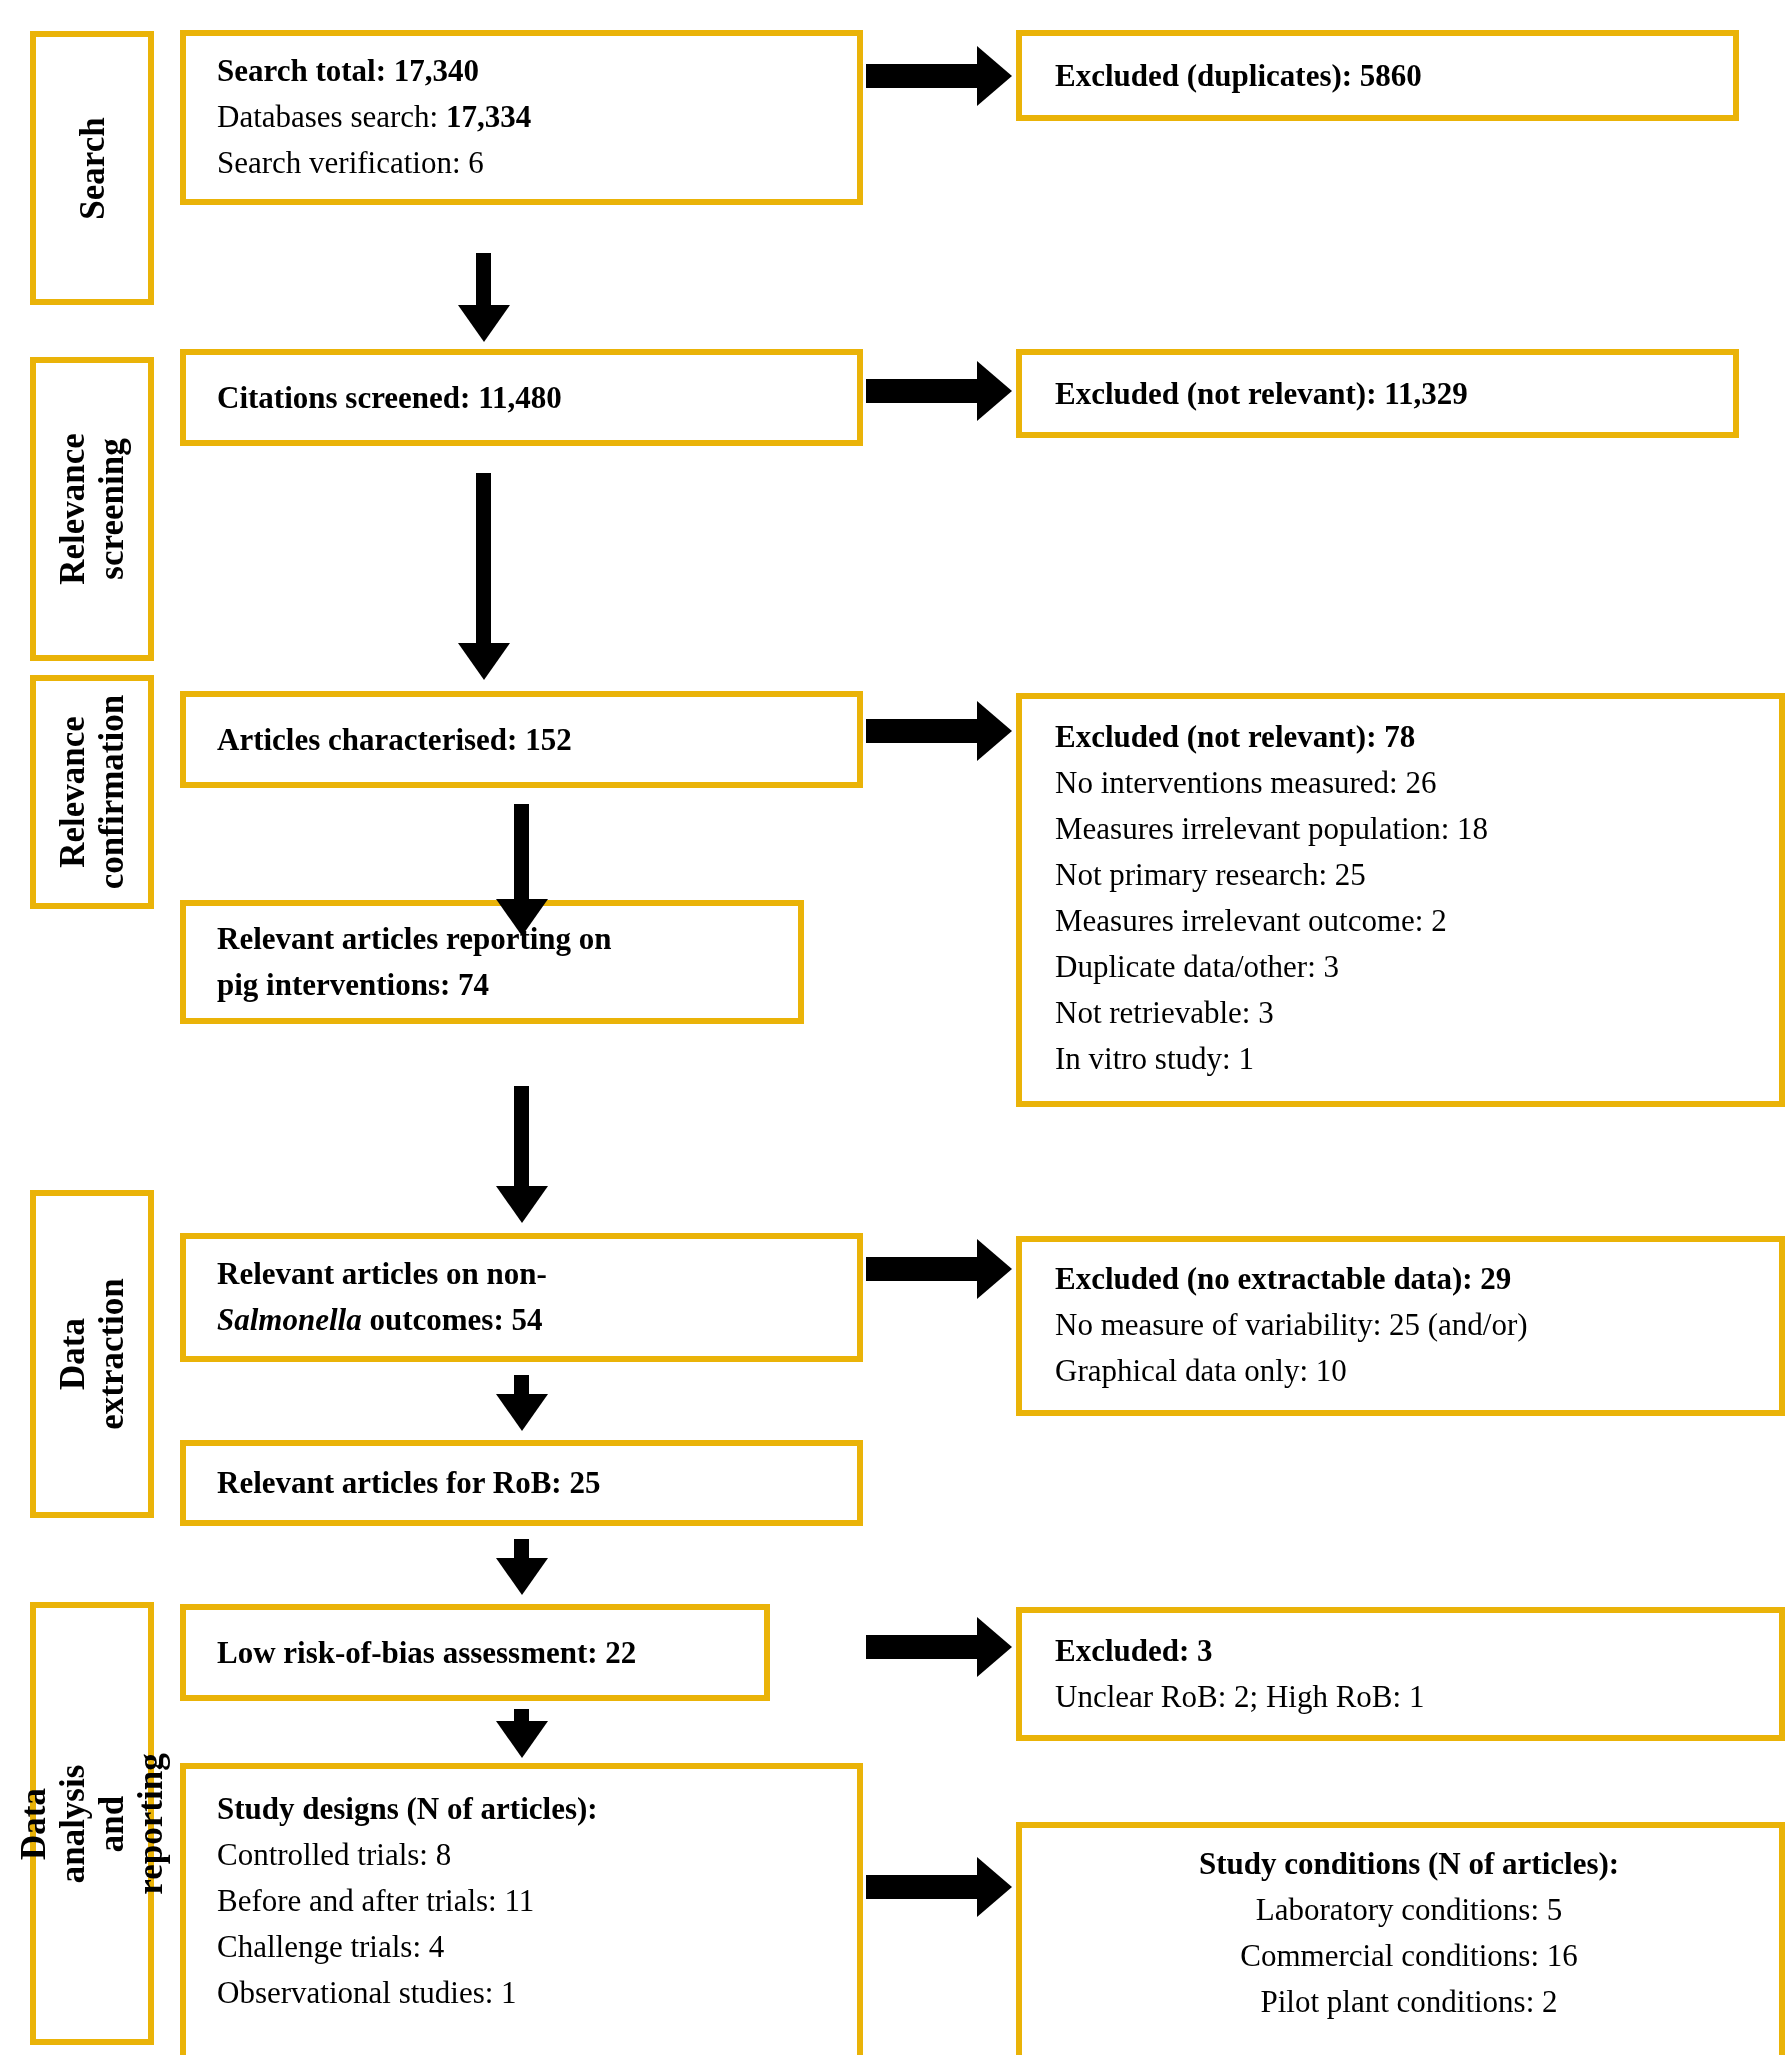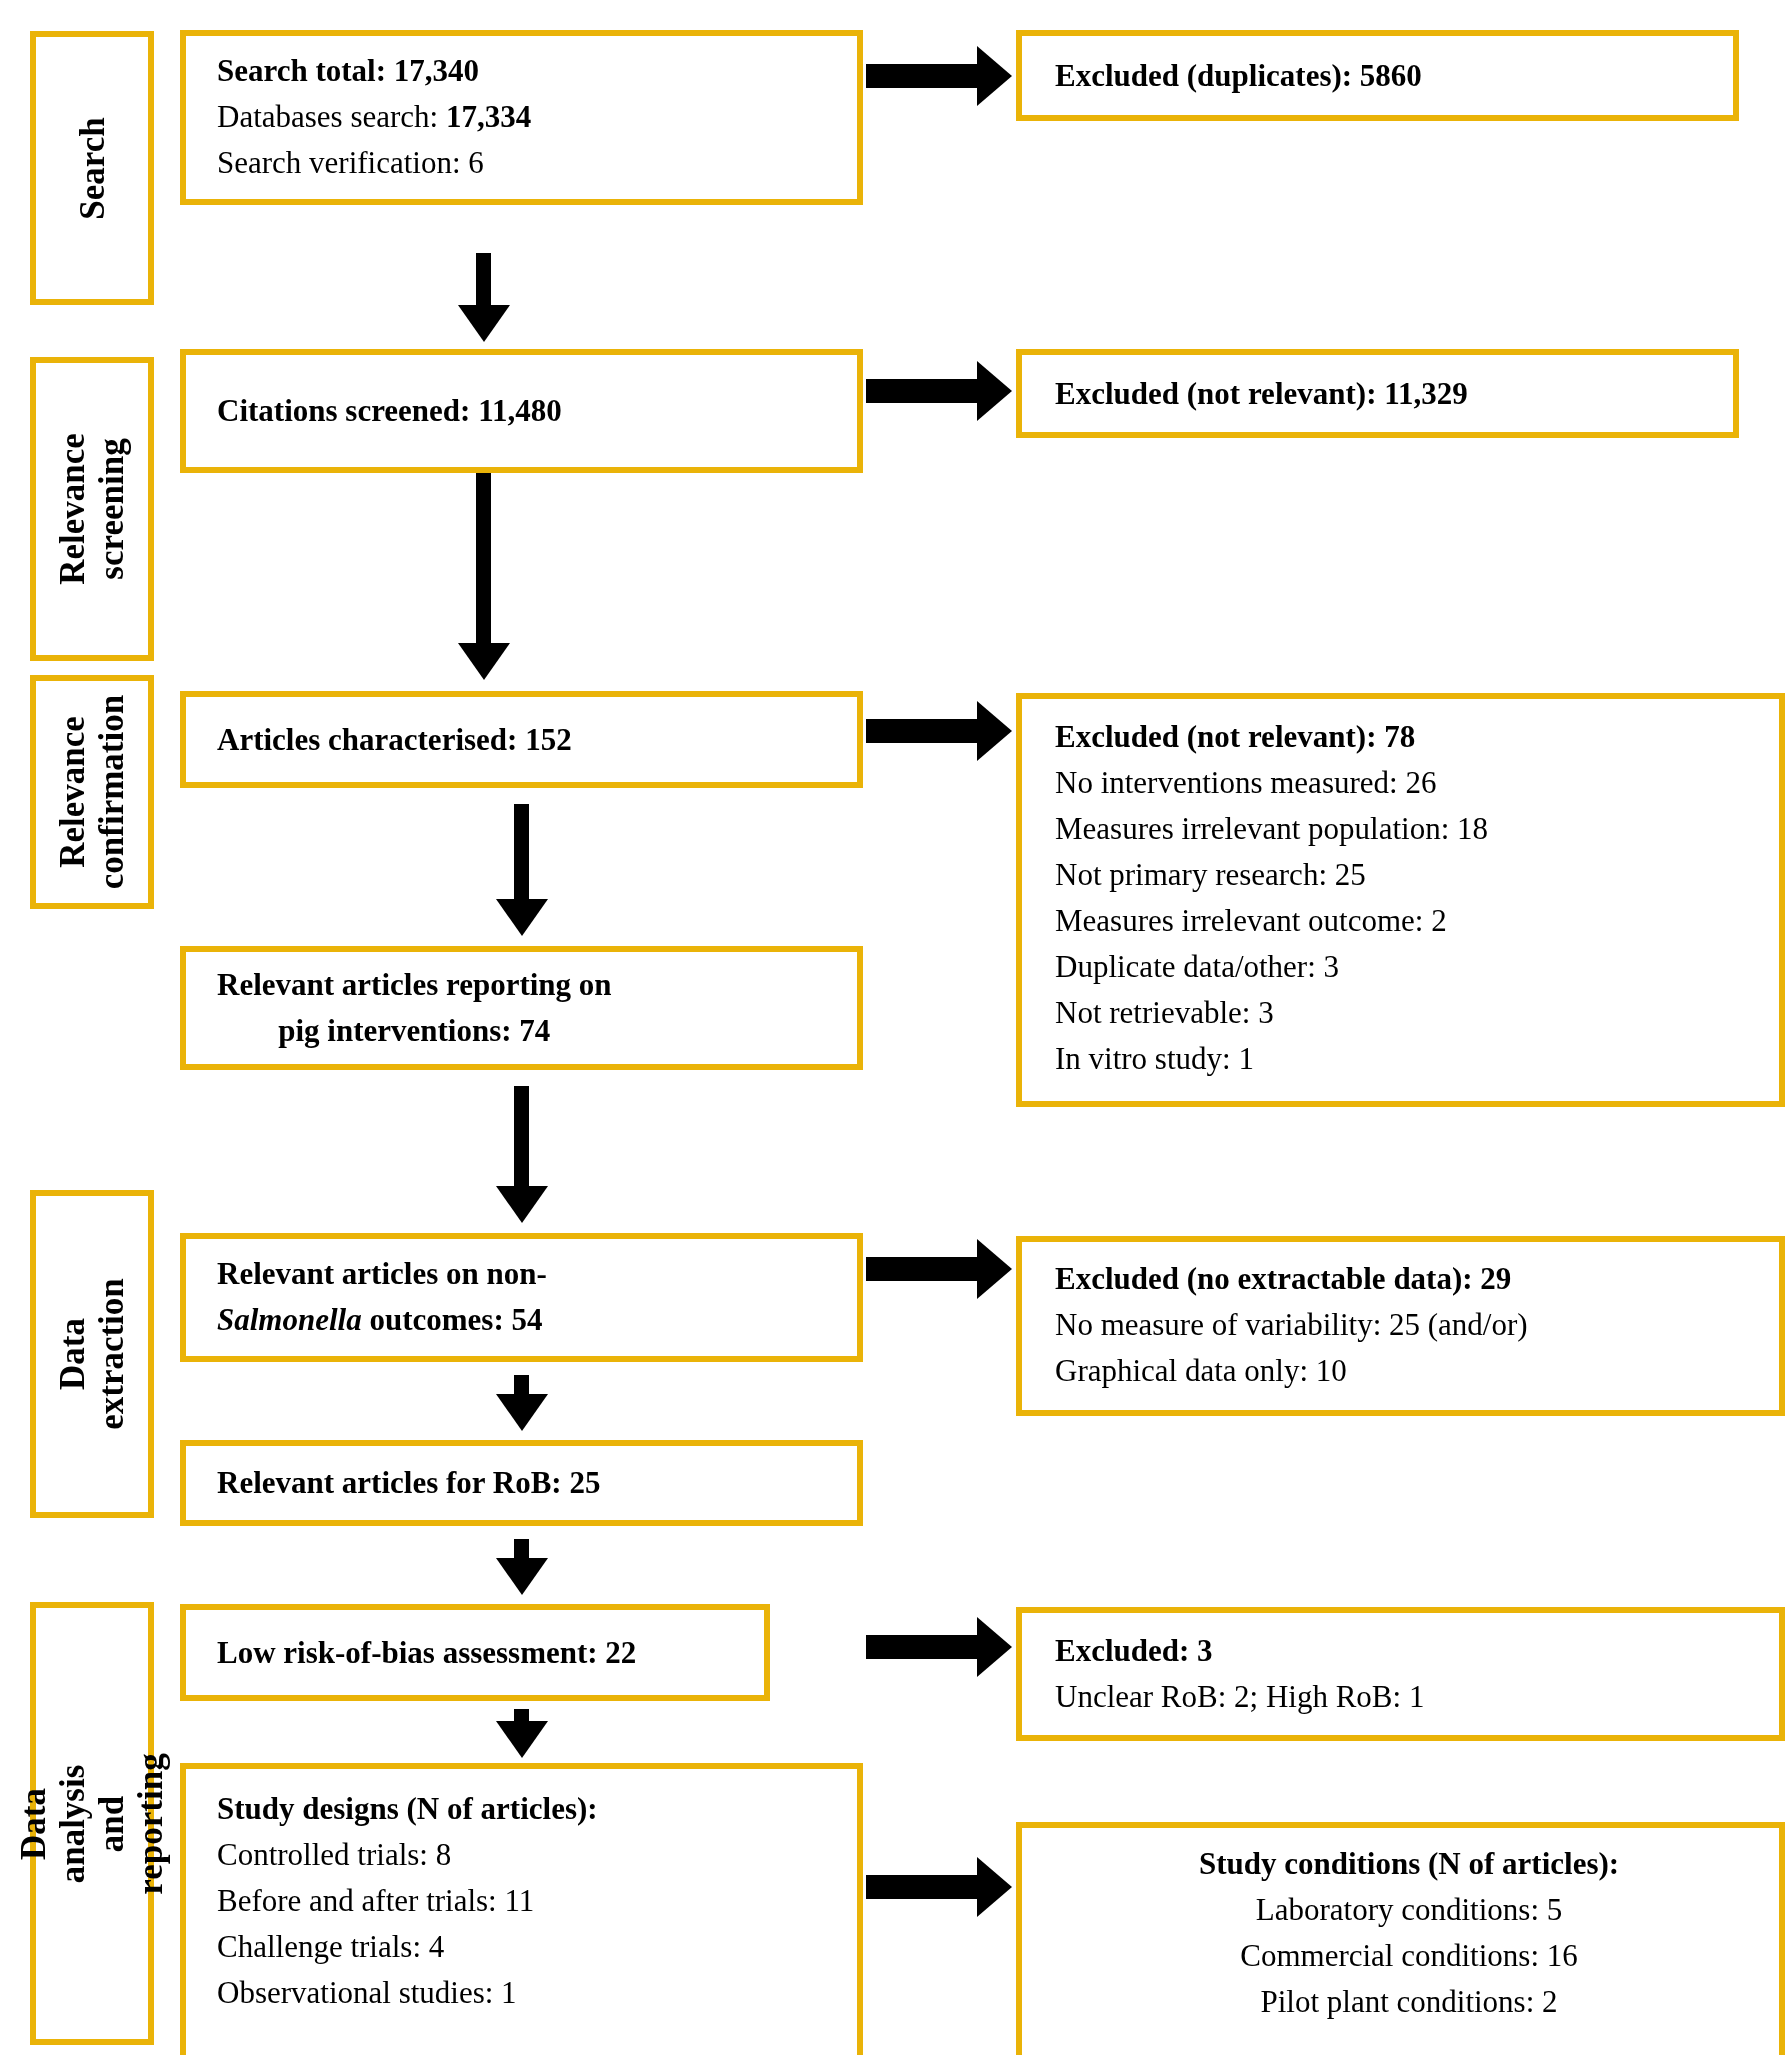--- a/index.html
+++ b/index.html
@@ -101,29 +101,29 @@
       <span class="bold">Search total: 17,340</span>
     </div>
     <div>
       <span>Databases search: </span><span class="bold">17,334</span>
     </div>
     <div>
       <span>Search verification: 6</span>
     </div>
   </div>
 
-  <div class="box flowtext vcenter padL-main" style="left:180px; top:349px; width:683px; height:124px;">
+  <div class="box flowtext vcenter padL-main" style="left:180px; top:349px; width:683px; height:97px;">
     <span class="bold">Citations screened: 11,480</span>
   </div>
 
   <div class="box flowtext vcenter padL-main" style="left:180px; top:691px; width:683px; height:97px;">
     <span class="bold">Articles characterised: 152</span>
   </div>
 
-  <div class="box flowtext vcenter padL-main" style="left:180px; top:946px; width:683px; height:124px;text-align:center;">
+  <div class="box flowtext vcenter padL-main" style="left:180px; top:900px; width:624px; height:124px;">
     <span class="bold prewrap">Relevant articles reporting on
 pig interventions: 74</span>
   </div>
 
   <div class="box flowtext padL-main" style="left:180px; top:1233px; width:683px; height:129px; padding-top:12px;">
     <div>
       <span class="bold">Relevant articles on non-</span>
     </div>
     <div>
       <span class="bold it">Salmonella</span><span class="bold"> outcomes: 54</span>

